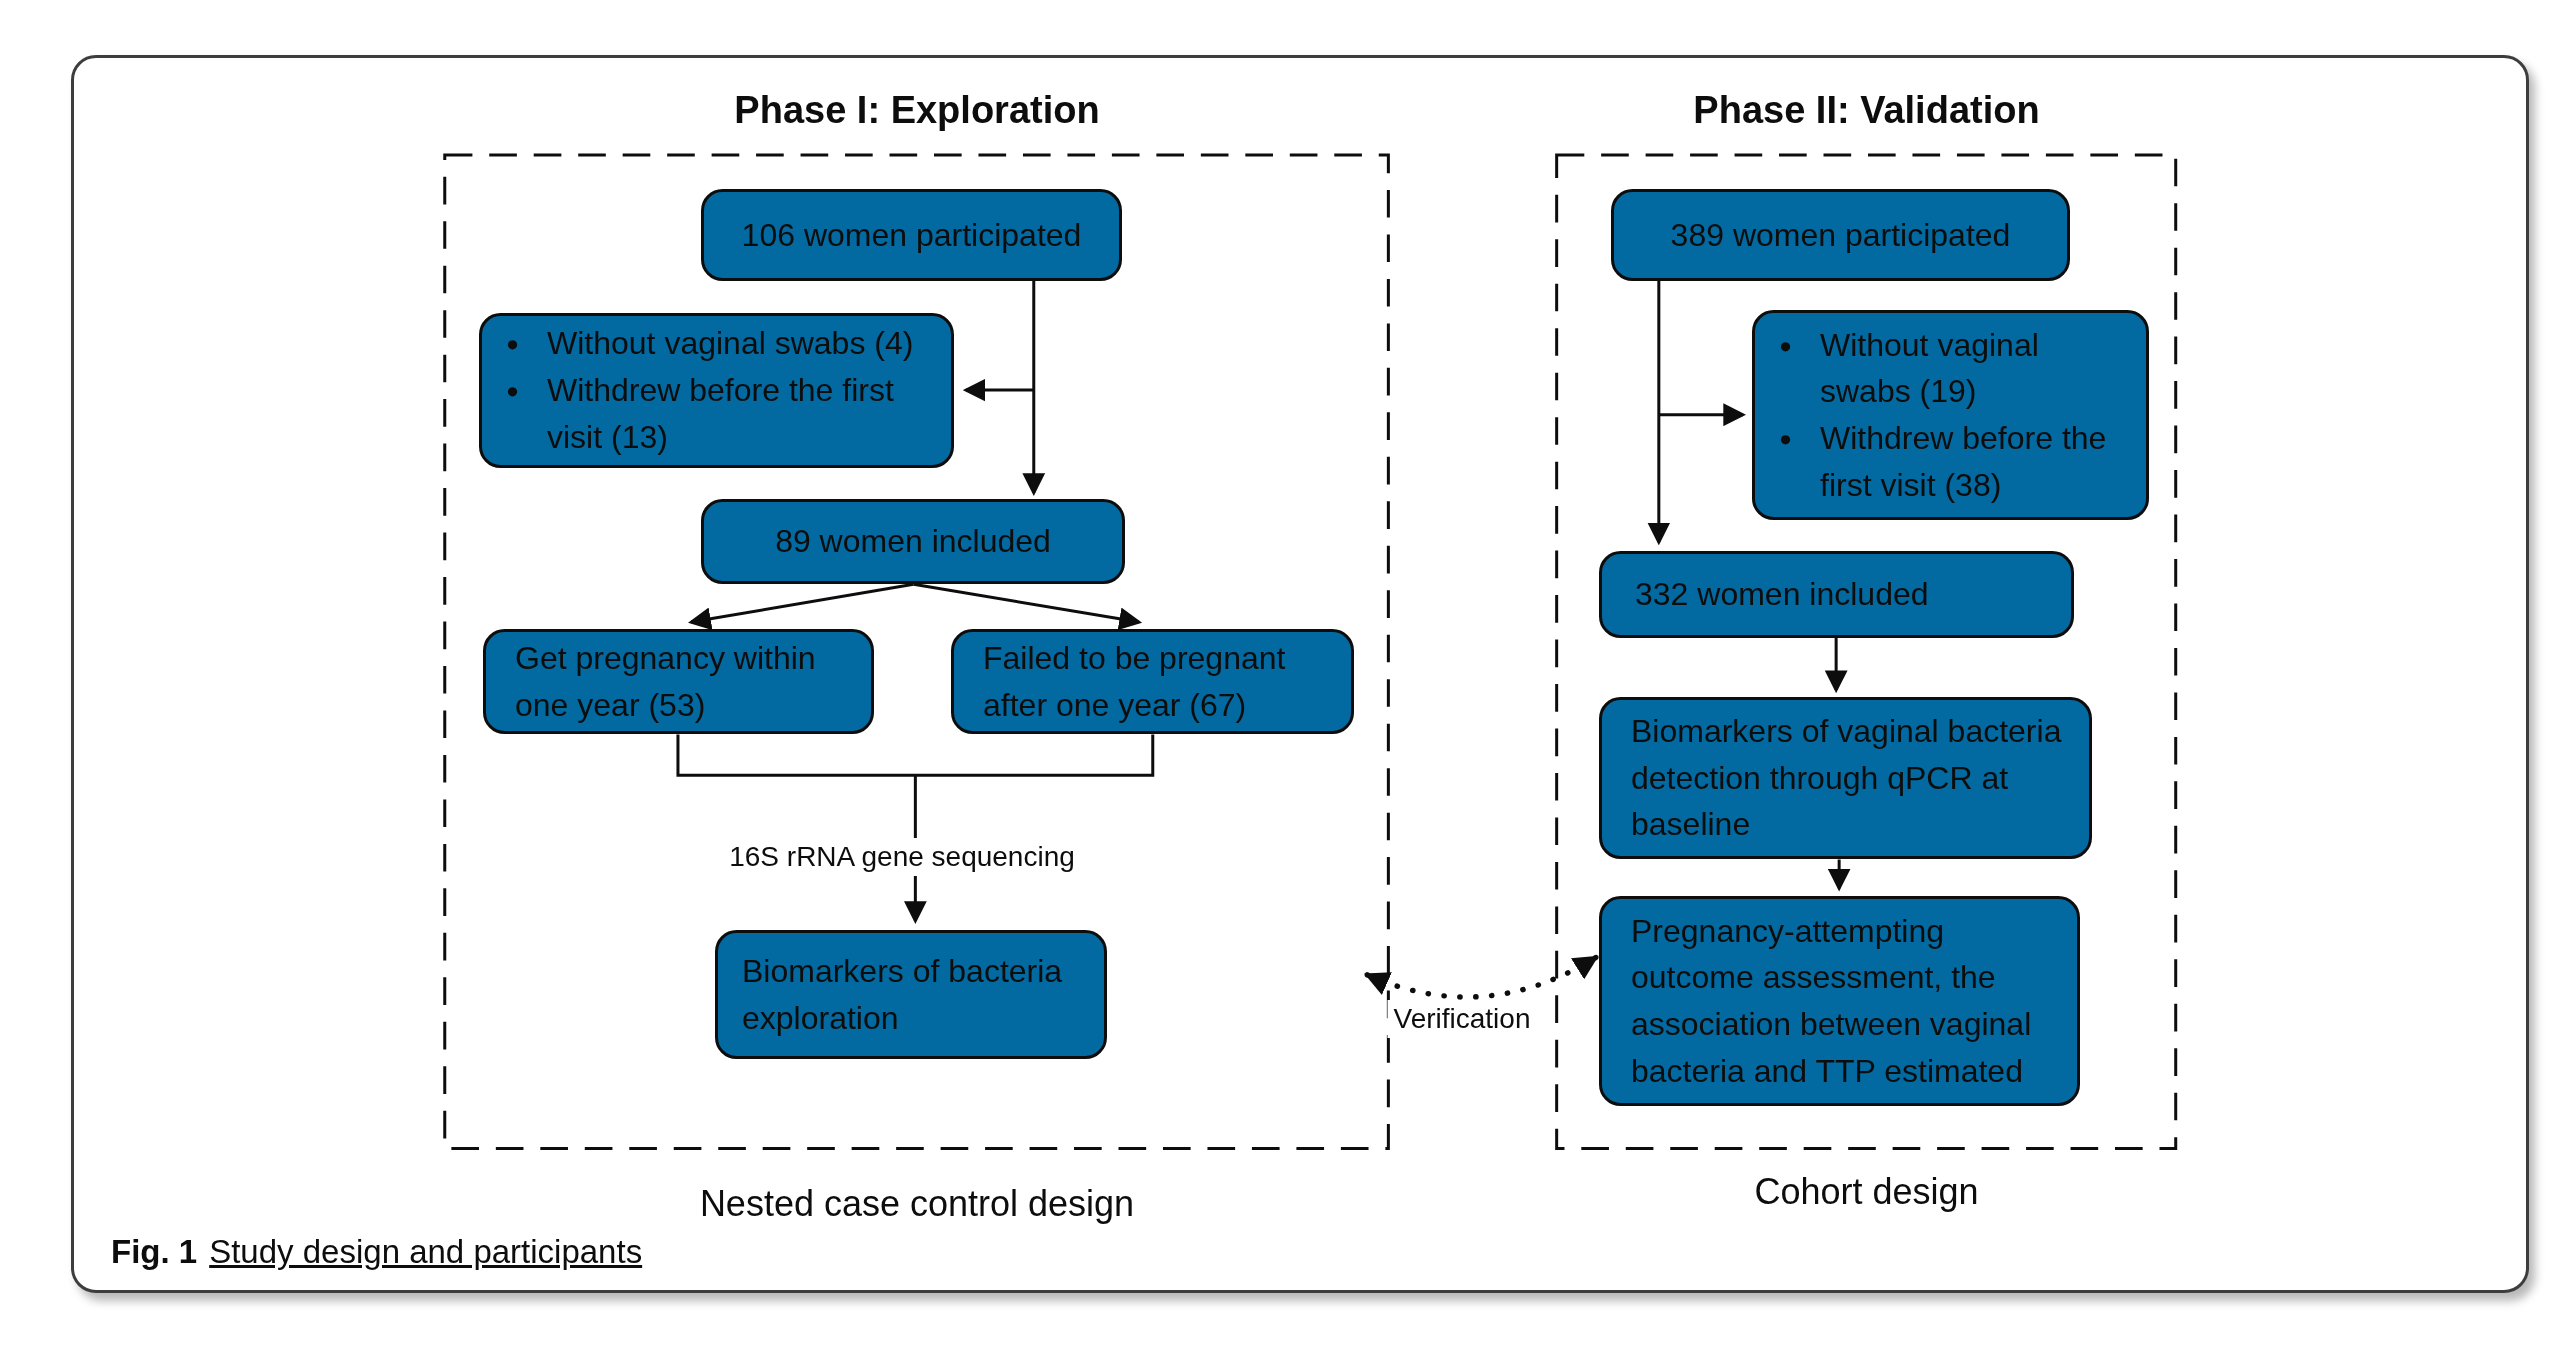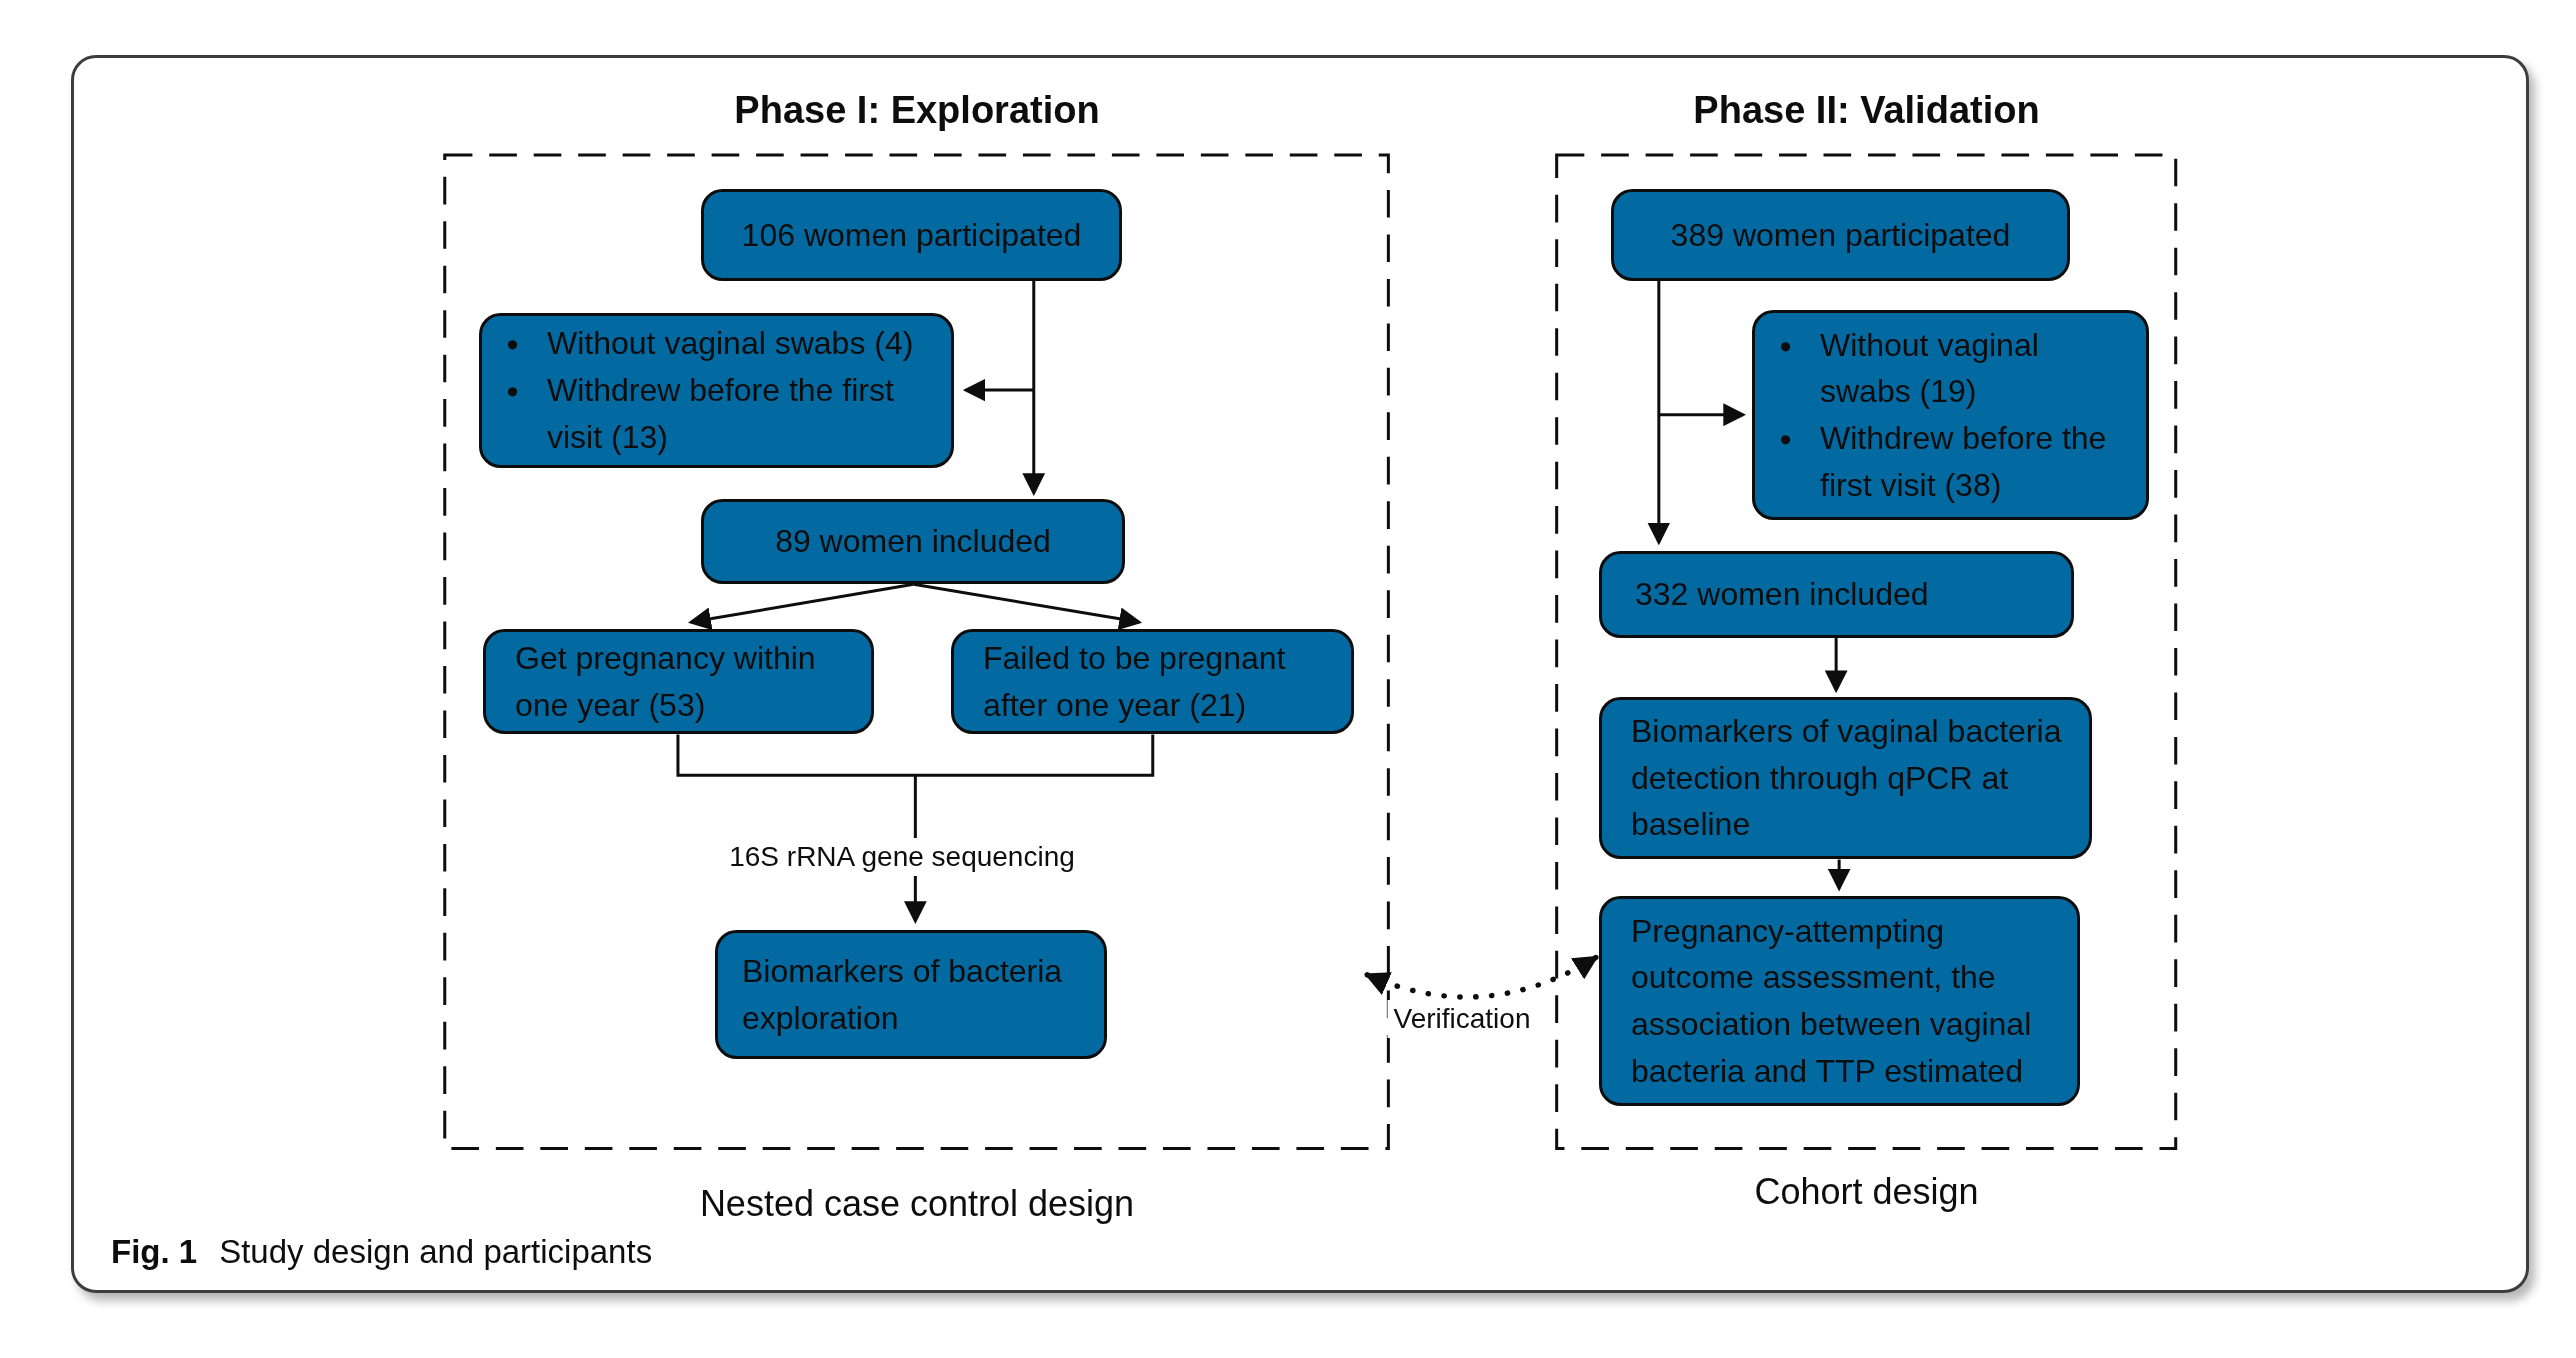--- a/index.html
+++ b/index.html
@@ -26,21 +26,21 @@
   .bullet-text{flex:1 1 auto;}
   #box-l2 .bullet-text{max-width:385px;}
   #box-r2 .bullet-text{max-width:304px;}
   .small-label{position:absolute;z-index:3;background:#ffffff;font-size:28px;
                line-height:1.2;padding:2.4px 6px;white-space:nowrap;transform:translateX(-50%);}
   .design-label{position:absolute;top:1171px;z-index:2;font-size:36px;text-align:center;}
   #design1{left:445px;width:944px;margin-top:12px;}
   #design2{left:1557px;width:619px;}
   .caption{position:absolute;left:111px;top:1233px;z-index:2;font-size:33px;}
   .caption .cap-label{font-weight:700;}
-  .caption .cap-text{margin-left:22px;font-weight:400;}
+  .caption .cap-text{margin-left:12px;font-weight:400;text-decoration:underline;}
   
   #box-l1{left:701px;top:189px;width:421px;height:92px;}
   #box-l2{left:479px;top:313px;width:475px;height:155px;}
   #box-l3{left:701px;top:499px;width:424px;height:85px;}
   #box-l4{left:483px;top:629px;width:391px;height:105px;}
   #box-l5{left:951px;top:629px;width:403px;height:105px;}
   #box-l6{left:715px;top:930px;width:392px;height:129px;padding-left:24px;}
   #box-r1{left:1611px;top:189px;width:459px;height:92px;}
   #box-r2{left:1752px;top:310px;width:397px;height:210px;}
   #box-r3{left:1599px;top:551px;width:475px;height:87px;padding-left:33px;}
@@ -103,21 +103,21 @@
 
   <div id="box-l3" class="node center">
     <span>89 women included</span>
   </div>
 
   <div id="box-l4" class="node leftpad">
     <span>Get pregnancy within one year (53)</span>
   </div>
 
   <div id="box-l5" class="node leftpad">
-    <span>Failed to be pregnant after one year (21)</span>
+    <span>Failed to be pregnant after one year (67)</span>
   </div>
 
   <div id="box-l6" class="node leftpad">
     <span>Biomarkers of bacteria exploration</span>
   </div>
 
   <div id="seq-label" class="small-label">16S rRNA gene sequencing</div>
 
   <div id="box-r1" class="node center">
     <span>389 women participated</span>

